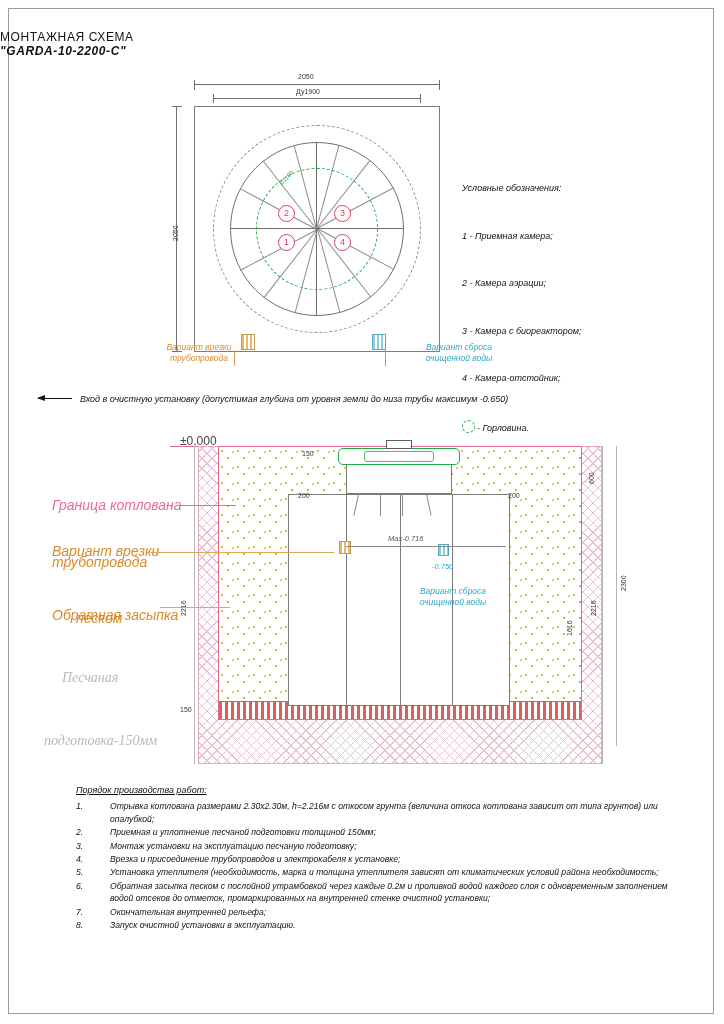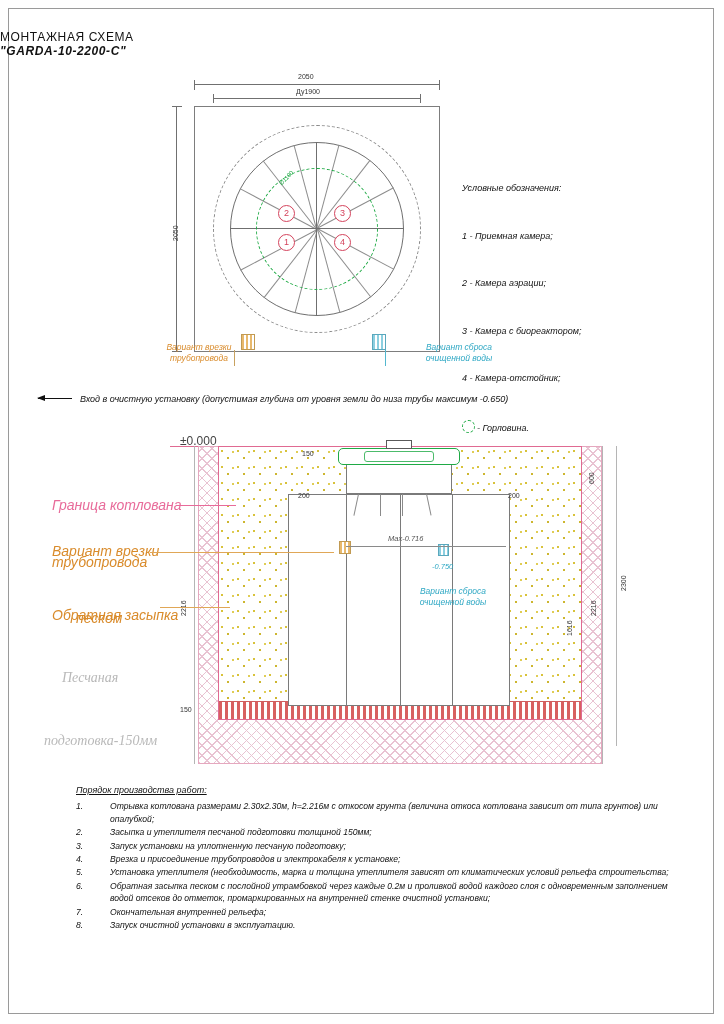--- a/index.html
+++ b/index.html
@@ -546,33 +546,33 @@
   <div class="side-label lbl-grey" style="left:44px; top:715px;margin-top:20px;">подготовка-150мм</div>
 
   <div class="procedure">
     <h4>Порядок производства работ:</h4>
     <div class="proc-item">
       <span class="proc-num">1.</span>
       <span>Отрывка котлована размерами 2.30х2.30м, h=2.216м с откосом грунта (величина откоса котлована зависит от типа грунтов) или опалубкой;</span>
     </div>
     <div class="proc-item">
       <span class="proc-num">2.</span>
-      <span>Засыпка и утеплителя песчаной подготовки толщиной 150мм;</span>
+      <span>Приемная и уплотнение песчаной подготовки толщиной 150мм;</span>
     </div>
     <div class="proc-item">
       <span class="proc-num">3.</span>
-      <span>Запуск установки на уплотненную песчаную подготовку;</span>
+      <span>Монтаж установки на эксплуатацию песчаную подготовку;</span>
     </div>
     <div class="proc-item">
       <span class="proc-num">4.</span>
       <span>Врезка и присоединение трубопроводов и электрокабеля к установке;</span>
     </div>
     <div class="proc-item">
       <span class="proc-num">5.</span>
-      <span>Установка утеплителя (необходимость, марка и толщина утеплителя зависят от климатических условий рельефа строительства;</span>
+      <span>Установка утеплителя (необходимость, марка и толщина утеплителя зависят от климатических условий района необходимость;</span>
     </div>
     <div class="proc-item">
       <span class="proc-num">6.</span>
       <span>Обратная засыпка песком с послойной утрамбовкой через каждые 0.2м и проливкой водой каждого слоя с одновременным заполнением водой отсеков до отметок, промаркированных на внутренней стенке очистной установки;</span>
     </div>
     <div class="proc-item">
       <span class="proc-num">7.</span>
       <span>Окончательная внутренней рельефа;</span>
     </div>
     <div class="proc-item">

